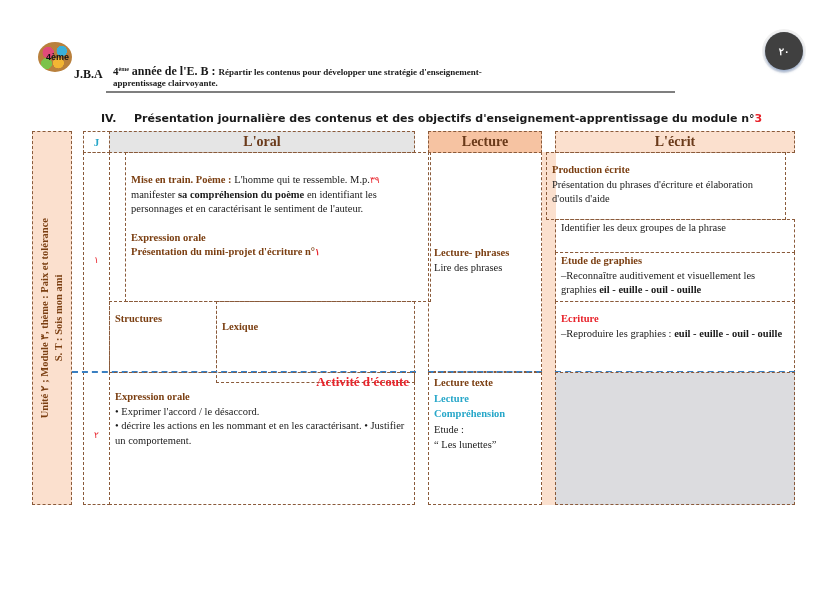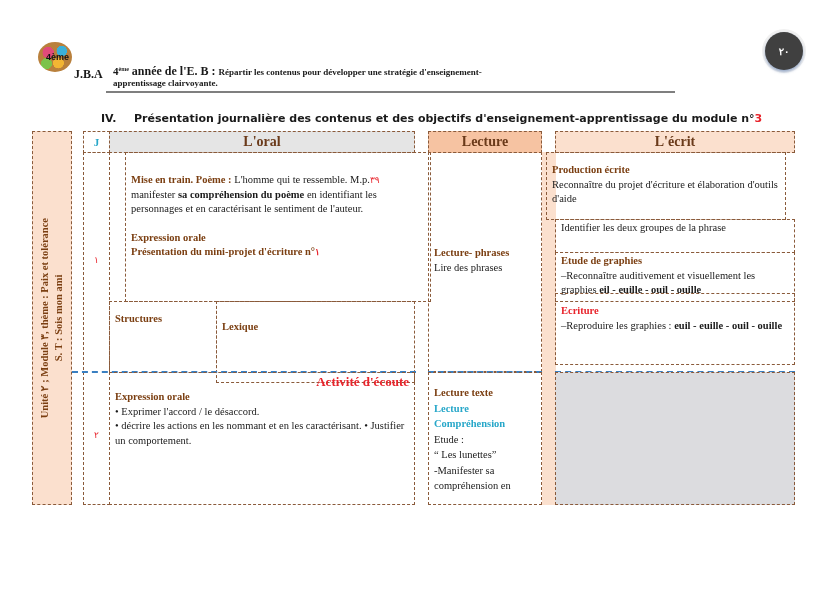--- a/index.html
+++ b/index.html
@@ -91,41 +91,40 @@
   <div>• Exprimer l'accord / le désaccord.</div>
   <div>• décrire les actions en les nommant et en les caractérisant. • Justifier un comportement.</div>
 </div>
 
 <div class="abs db th" style="left:428px;top:131px;width:114px;height:22px;background:#f6c3a2;">Lecture</div>
 <div class="abs db cell" style="left:428px;top:152px;width:114px;height:220px;padding-top:93px;">
   <div class="brown">Lecture- phrases</div>
   <div>Lire des phrases</div>
 </div>
 <div class="abs blueline" style="left:428px;top:371px;width:114px;"></div>
-<div class="abs db cell" style="left:428px;top:372px;width:114px;height:133px;padding-top:12px;line-height:15.5px;">
+<div class="abs db cell" style="left:428px;top:372px;width:114px;height:133px;padding-top:2px;line-height:15.5px;">
   <div class="brown">Lecture texte</div>
   <div class="cyan">Lecture</div>
   <div class="cyan">Compréhension</div>
   <div>Etude :</div>
   <div>“ Les lunettes”</div>
-  <div>-Manifester sa compréhension en</div>
 </div>
 
 <div class="abs lightpeach" style="left:542px;top:152px;width:14px;height:353px;"></div>
 
 <div class="abs db th lightpeach" style="left:555px;top:131px;width:240px;height:22px;">L'écrit</div>
 <div class="abs db cell" style="left:546px;top:152px;width:240px;height:68px;padding-top:10px;">
   <div class="brown">Production écrite</div>
-  <div>Reconnaître du projet d'écriture et élaboration d'outils d'aide</div>
+  <div>Présentation du phrases d'écriture et élaboration d'outils d'aide</div>
 </div>
 <div class="abs db cell" style="left:555px;top:219px;width:240px;height:34px;padding-top:1px;">
   <div>Identifier les deux groupes de la phrase</div>
 </div>
 <div class="abs db cell" style="left:555px;top:252px;width:240px;height:50px;padding-top:1px;">
   <div class="brown">Etude de graphies</div>
   <div><span>–Reconnaître auditivement et visuellement les graphies </span><span class="b">eil - euille - ouil - ouille</span></div>
 </div>
-<div class="abs db cell" style="left:555px;top:293px;width:240px;height:72px;padding-top:10px;">
+<div class="abs db cell" style="left:555px;top:301px;width:240px;height:72px;padding-top:10px;">
   <div class="red">Ecriture</div>
   <div><span>–Reproduire les graphies : </span><span class="b">euil - euille - ouil - ouille</span></div>
 </div>
 <div class="abs blueline" style="left:555px;top:371px;width:240px;"></div>
 <div class="abs db" style="left:555px;top:372px;width:240px;height:133px;background:#dcdcdf;"></div>
 
 </body></html>

